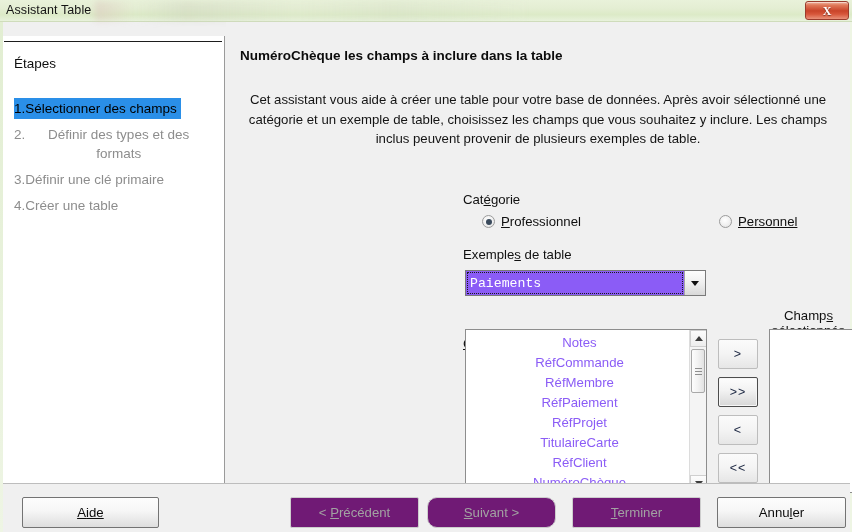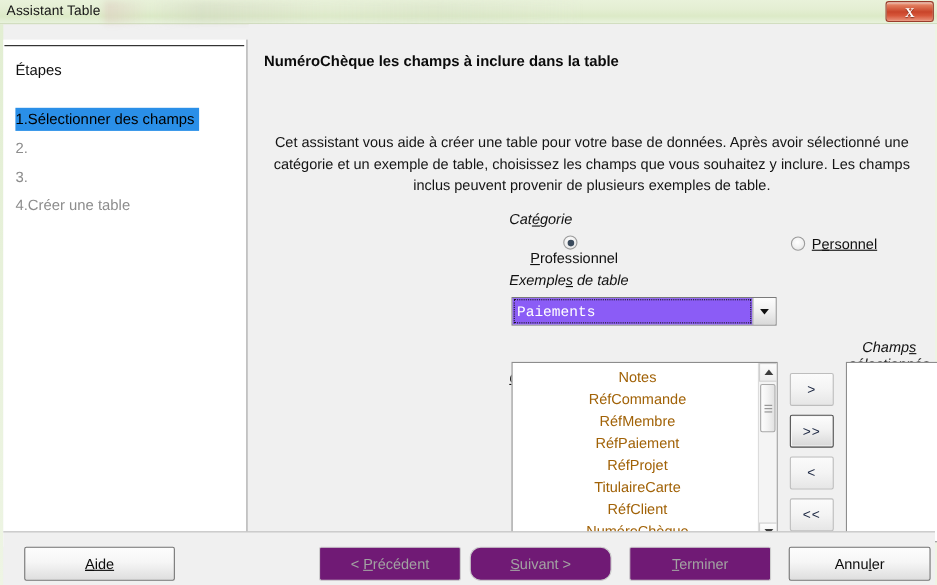--- a/index.html
+++ b/index.html
@@ -155,45 +155,44 @@
   }
   #panel-heading {
     position: absolute;
     left: 14px; top: 26px;
     font-size: 13.5px;
     font-weight: bold;
     color: #0b0b0b;
   }
   #panel-desc {
     position: absolute;
-    left: 14px; top: 98px;
+    left: 14px; top: 68px;
     width: 596px;
     font-size: 13.2px;
     line-height: 19.5px;
     color: #141414;
   }
 
   .field-label {
     position: absolute;
     font-size: 13.2px;
     color: #101010;
-    font-style: italic;
   }
   .ul { text-decoration: underline; }
 
   #label-categorie { left: 237px; top: 170px; }
 
   .radio-row {
     position: absolute;
     display: flex;
     align-items: center;
     font-size: 13.2px;
     color: #0f0f0f;
   }
-  #radio-pro { left: 256px; top: 192px; flex-direction: column; }
+  #radio-pro { left: 256px; top: 192px; }
   #radio-perso { left: 493px; top: 192px; text-decoration: underline; }
   .radio-mark {
     width: 13px; height: 13px;
     border-radius: 50%;
     background: radial-gradient(circle at 45% 38%, #ffffff 0%, #f2f2f2 48%, #dedede 100%);
     border: 1px solid #9b9b9b;
     box-sizing: border-box;
     margin-right: 6px;
     position: relative;
     flex: 0 0 auto;
@@ -265,21 +264,21 @@
   #list-available .items {
     flex: 1 1 auto;
     padding: 3px 0 0 0;
     overflow: hidden;
   }
   #list-available .items .row {
     height: 20px;
     line-height: 20px;
     padding-left: 4px;
     font-size: 13.2px;
-    color: #a16207;
+    color: #8b5cf6;
     white-space: nowrap;
   }
 
   
   .vscroll {
     flex: 0 0 auto;
     width: 17px;
     background: #f4f4f4;
     border-left: 1px solid #dcdcdc;
     position: relative;
@@ -419,23 +418,25 @@
     <div id="sidebar">
       <div id="sidebar-rule"></div>
       <div id="steps-title">Étapes</div>
       <div id="steps-list">
         <div class="step active">
           <span class="num">1.</span>
           <span class="txt">Sélectionner des champs</span>
         </div>
         <div class="step">
           <span class="num">2.</span>
+          <span class="txt">Définir des types et des formats</span>
         </div>
         <div class="step">
           <span class="num">3.</span>
+          <span class="txt">Définir une clé primaire</span>
         </div>
         <div class="step">
           <span class="num">4.</span>
           <span class="txt">Créer une table</span>
         </div>
       </div>
     </div>
 
     <div id="main">
 

